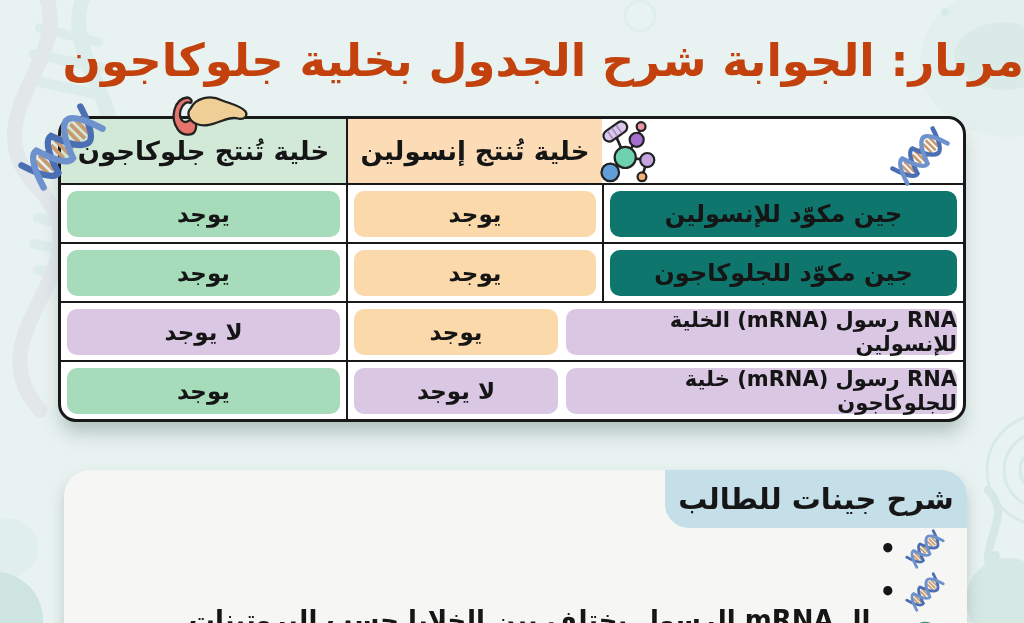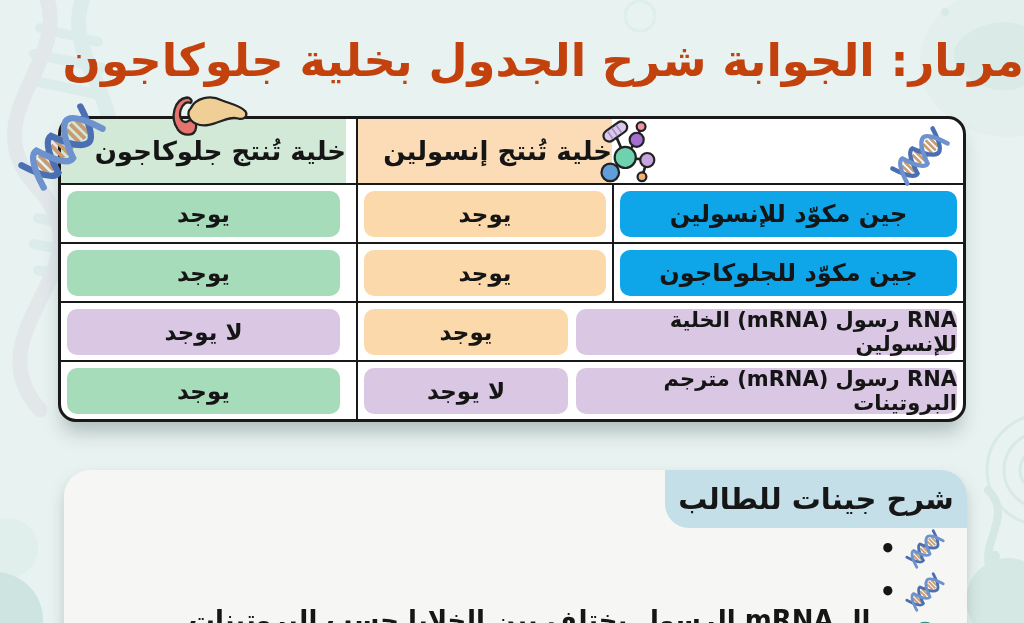--- a/index.html
+++ b/index.html
@@ -11,36 +11,36 @@
   .title{position:absolute;top:34px;left:0;width:100%;text-align:right;
          font-size:45px;font-weight:800;color:#c2410c;direction:rtl;z-index:1;}
 
   
   .dtable{position:absolute;left:58px;top:116px;width:908px;background:#ffffff;
           border:3px solid #191919;border-radius:18px;overflow:hidden;z-index:2;
           box-shadow:0 14px 18px -4px rgba(105,130,130,.45);box-sizing:border-box;}
   .trow{display:flex;height:57px;}
   .trow.thead{height:64px;}
   .trow + .trow{border-top:2.5px solid #191919;}
-  .cell{display:flex;align-items:center;box-sizing:border-box;}
+  .cell{display:flex;align-items:center;justify-content:center;box-sizing:border-box;}
   .col-g{width:285px;}
-  .col-i{width:256px;border-left:2.5px solid #191919;margin-left:10px;}
+  .col-i{width:256px;border-left:2.5px solid #191919;}
   .col-c{flex:1;border-left:2.5px solid #191919;}
   .trow.wide .col-c{border-left-color:transparent;}
   .hcell{font-weight:bold;font-size:26px;color:#151515;direction:rtl;}
   .h-green{background:#d3e9d8}.h-orange{background:#fbdcb6}.h-blue{background:#bddcec}
   .h-blue{padding-left:56px;padding-right:60px;}
   .pill{flex:1;height:46px;margin:0 6px;border-radius:10px;display:flex;align-items:center;
         justify-content:center;font-weight:bold;font-size:23px;color:#151515;direction:rtl;}
   .label-pill{font-size:24px;}
   .trow.wide .label-pill{font-size:21px;}
   .trow.wide .col-i .pill{margin-right:44px;}
   .trow.wide .col-c .pill{margin-left:-38px;}
   .c-green{background:#a7dcba}.c-orange{background:#fbd9ab}
-  .c-purple{background:#d9c7e4}.c-blue{background:#0ea5e9}
+  .c-purple{background:#d9c7e4}.c-blue{background:#0f766e}
 
   
   .panel{position:absolute;left:64px;top:470px;width:903px;height:220px;background:#f6f7f4;
          border-radius:26px 26px 0 0;z-index:2;box-shadow:0 8px 14px rgba(105,130,130,.35);}
   .panel-head{position:absolute;top:0;right:0;width:302px;height:58px;background:#c5dfe9;
          border-radius:0 26px 0 24px;display:flex;align-items:center;justify-content:center;
          font-size:29px;font-weight:800;color:#161616;direction:rtl;}
   .bullets{position:absolute;top:57px;left:20px;right:22px;direction:rtl;}
   .bullet{height:43px;display:flex;align-items:center;font-size:26px;font-weight:700;
           color:#161616;gap:9px;}
@@ -167,21 +167,21 @@
     </div>
 
     <div class="trow wide">
       <div class="cell col-g">
         <div class="pill c-green">يوجد</div>
       </div>
       <div class="cell col-i">
         <div class="pill c-purple">لا يوجد</div>
       </div>
       <div class="cell col-c">
-        <div class="pill label-pill c-purple">RNA رسول (mRNA) مترجم البروتينات</div>
+        <div class="pill label-pill c-purple">RNA رسول (mRNA) خلية للجلوكاجون</div>
       </div>
     </div>
   </div>
 
   <svg class="icon-abs" style="left:36px;top:100px;transform:rotate(45deg)" width="52" height="94" viewBox="0 0 40 72">
       <use href="#sym-dna"></use>
     </svg>
   <svg class="icon-abs" style="left:165px;top:90px" width="84" height="57" viewBox="0 0 92 62">
       <use href="#sym-pancreas"></use>
     </svg>

